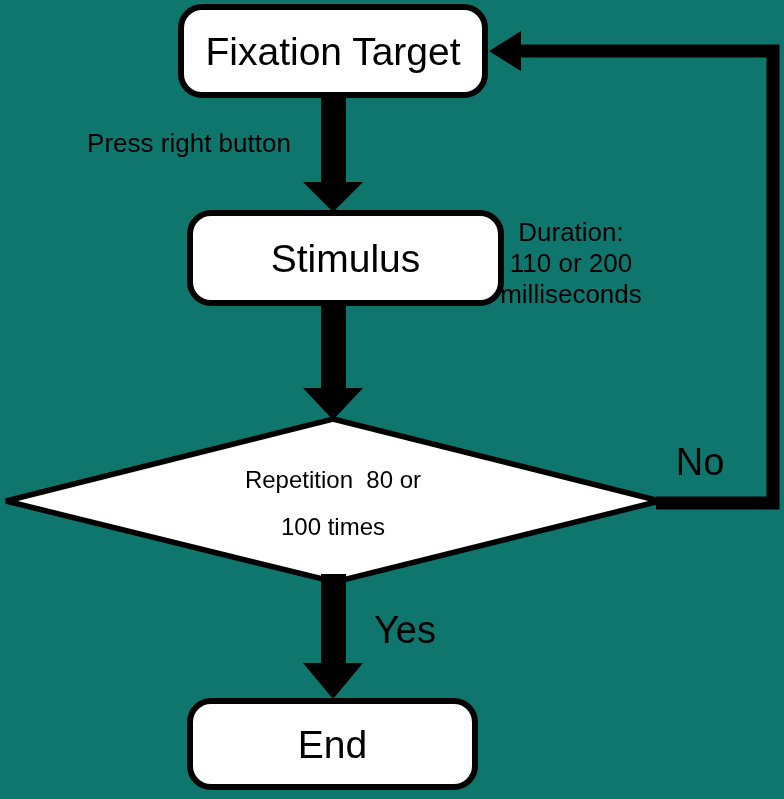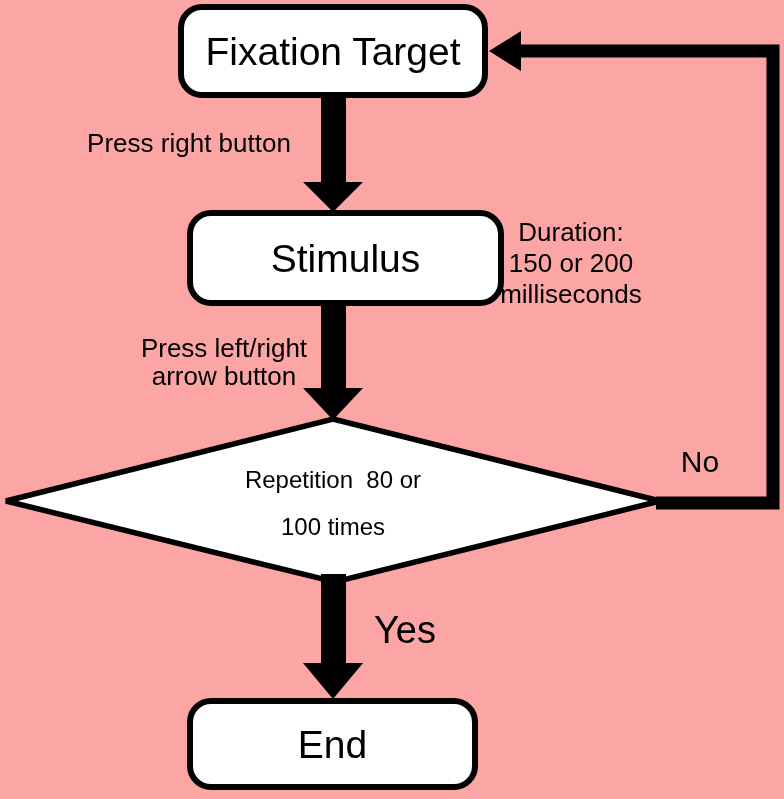--- a/index.html
+++ b/index.html
@@ -4,21 +4,21 @@
 <style>
   html, body {
     margin: 0;
     padding: 0;
     background: #ffffff;
   }
   #figure {
     position: relative;
     width: 784px;
     height: 799px;
-    background: #fca5a5;
+    background: #0f766e;
     font-family: "Liberation Sans", sans-serif;
     color: #000000;
     overflow: hidden;
   }
   #connector-layer {
     position: absolute;
     left: 0;
     top: 0;
   }
   .loop-line {
@@ -72,21 +72,21 @@
   #label-press-arrows {
     left: 104px; top: 334px; width: 240px;
     font-size: 26px; line-height: 28px;
   }
   #label-duration {
     left: 471px; top: 217px; width: 200px;
     font-size: 26px; line-height: 31px;
   }
   #label-no {
     left: 640px; top: 442px; width: 120px;
-    font-size: 30px; line-height: 40px;
+    font-size: 38px; line-height: 40px;
   }
   #label-yes {
     left: 345px; top: 610px; width: 120px;
     font-size: 38px; line-height: 40px; text-align: center;
   }
 </style>
 </head>
 <body>
 
 <div id="figure">
@@ -124,24 +124,22 @@
 
   <div class="node" id="node-end">
     <span>End</span>
   </div>
 
   <div class="txt multiline" id="label-decision">Repetition  80 or
 100 times</div>
 
   <div class="txt" id="label-press-space">Press right button</div>
 
-  <div class="txt multiline" id="label-press-arrows">Press left/right
-arrow button</div>
 
   <div class="txt multiline" id="label-duration">Duration:
-150 or 200
+110 or 200
 milliseconds</div>
 
   <div class="txt" id="label-no">No</div>
 
   <div class="txt" id="label-yes">Yes</div>
 
 </div>
 
 </body></html>

